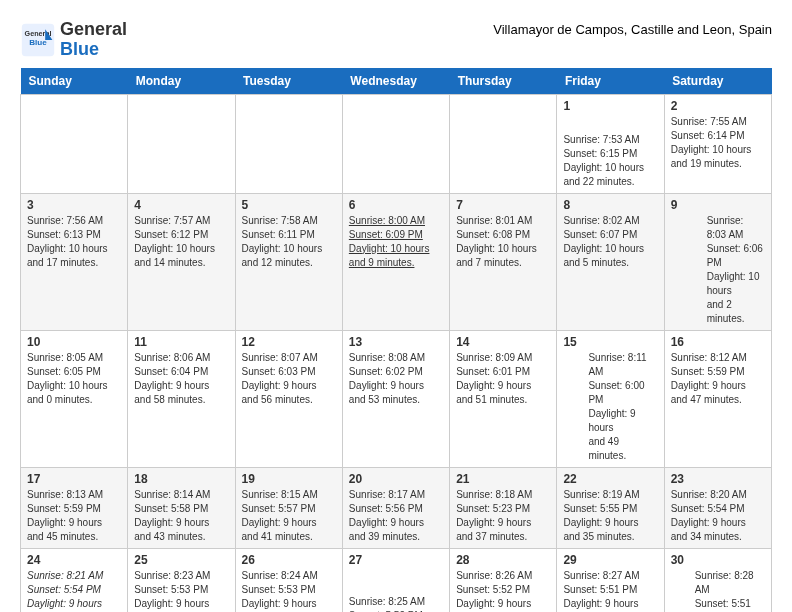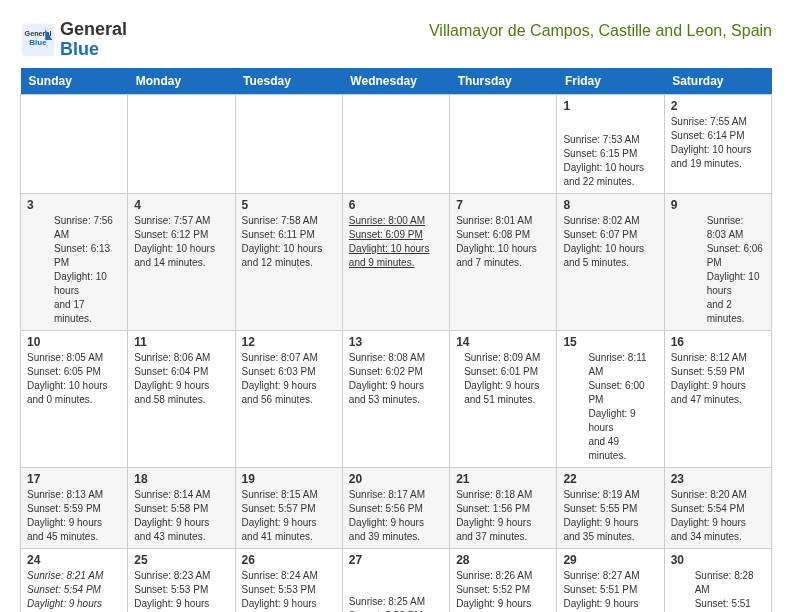--- a/index.html
+++ b/index.html
@@ -35,22 +35,22 @@
     .title-area {
       text-align: right;
     }
     .month-title {
       font-size: 36px;
       font-weight: bold;
       color: #333;
       line-height: 1.1;
     }
     .location {
-      font-size: 16px;
-      color: #4d7c0f;
+      font-size: 13px;
+      color: #000000;
       margin-top: 2px;
     }
     .calendar-table {
       width: 100%;
       border-collapse: collapse;
       margin-top: 8px;
       font-size: 11px;
       padding-left: 12px;
     }
     .calendar-table th {
@@ -139,21 +139,21 @@
           <span class="day-number">2</span>
           <div class="day-info" style="white-space: pre-line;">Sunrise: 7:55 AM
 Sunset: 6:14 PM
 Daylight: 10 hours
 and 19 minutes.</div>
         </td>
       </tr>
       <tr>
         <td>
           <span class="day-number">3</span>
-          <div class="day-info" style="white-space: pre-line; margin-left: 27px;">Sunrise: 7:56 AM
+          <div class="day-info" style="white-space: pre-line;">Sunrise: 7:56 AM
 Sunset: 6:13 PM
 Daylight: 10 hours
 and 17 minutes.</div>
         </td>
         <td>
           <span class="day-number">4</span>
           <div class="day-info" style="white-space: pre-line;">Sunrise: 7:57 AM
 Sunset: 6:12 PM
 Daylight: 10 hours
 and 14 minutes.</div>
@@ -218,21 +218,21 @@
         </td>
         <td>
           <span class="day-number">13</span>
           <div class="day-info" style="white-space: pre-line;">Sunrise: 8:08 AM
 Sunset: 6:02 PM
 Daylight: 9 hours
 and 53 minutes.</div>
         </td>
         <td>
           <span class="day-number">14</span>
-          <div class="day-info" style="white-space: pre-line; margin-left: 8px;">Sunrise: 8:09 AM
+          <div class="day-info" style="white-space: pre-line;">Sunrise: 8:09 AM
 Sunset: 6:01 PM
 Daylight: 9 hours
 and 51 minutes.</div>
         </td>
         <td>
           <span class="day-number">15</span>
           <div class="day-info" style="white-space: pre-line; margin-left: 25px;">Sunrise: 8:11 AM
 Sunset: 6:00 PM
 Daylight: 9 hours
 and 49 minutes.</div>
@@ -270,21 +270,21 @@
         <td>
           <span class="day-number">20</span>
           <div class="day-info" style="white-space: pre-line;">Sunrise: 8:17 AM
 Sunset: 5:56 PM
 Daylight: 9 hours
 and 39 minutes.</div>
         </td>
         <td>
           <span class="day-number">21</span>
           <div class="day-info" style="white-space: pre-line;">Sunrise: 8:18 AM
-Sunset: 1:56 PM
+Sunset: 5:23 PM
 Daylight: 9 hours
 and 37 minutes.</div>
         </td>
         <td>
           <span class="day-number">22</span>
           <div class="day-info" style="white-space: pre-line;">Sunrise: 8:19 AM
 Sunset: 5:55 PM
 Daylight: 9 hours
 and 35 minutes.</div>
         </td>

